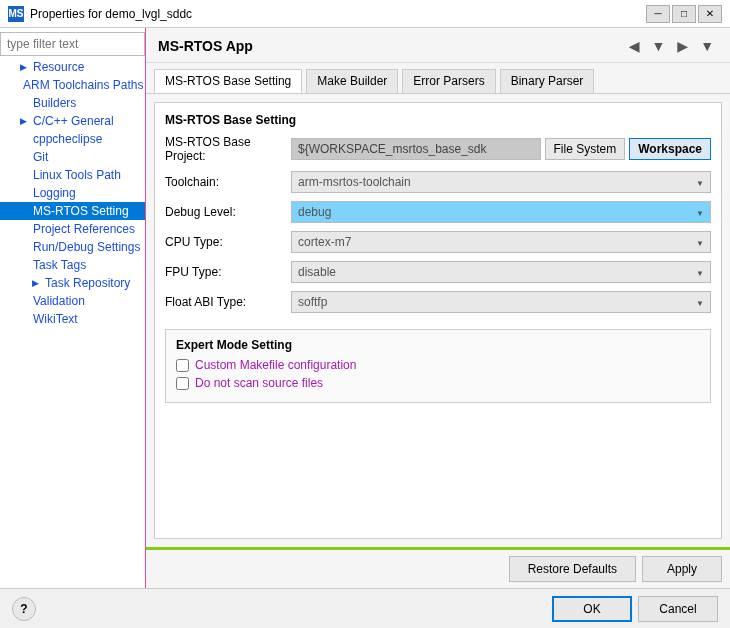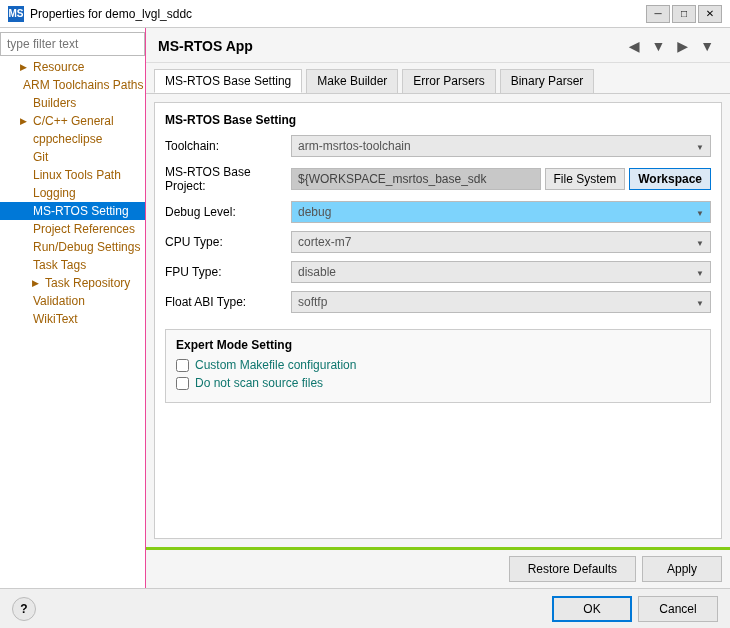--- a/index.html
+++ b/index.html
@@ -81,21 +81,21 @@
       outline: none;
       margin-bottom: 2px;
     }
 
     .tree-item {
       padding: 2px 4px 2px 8px;
       cursor: pointer;
       display: flex;
       align-items: center;
       gap: 3px;
-      color: #a16207;
+      color: #1d4ed8;
       white-space: nowrap;
     }
     .tree-item.selected {
       background: #0078d7;
       color: #fff;
     }
     .tree-item.indent1 { padding-left: 20px; }
     .tree-item.indent2 { padding-left: 32px; }
     .arrow {
       font-size: 9px;
@@ -260,21 +260,21 @@
       align-items: center;
       gap: 6px;
       margin-bottom: 4px;
     }
     .checkbox-row input[type="checkbox"] {
       width: 13px;
       height: 13px;
     }
     .checkbox-label {
       font-size: 12px;
-      color: #0f766e;
+      color: #a21caf;
     }
 
     
     .bottom-bar {
       background: #f5f5f5;
       border-top: 3px solid #84cc16;
       padding: 6px 8px;
       display: flex;
       justify-content: flex-end;
       gap: 6px;
@@ -434,35 +434,35 @@
         <div class="tab active">MS-RTOS Base Setting</div>
         <div class="tab">Make Builder</div>
         <div class="tab">Error Parsers</div>
         <div class="tab">Binary Parser</div>
       </div>
 
     <div class="form-content">
       <div class="form-section-title">MS-RTOS Base Setting</div>
 
       <div class="form-row">
+        <span class="form-label">MS-RTOS Base Project:</span>
+        <div class="form-control">
+          <input class="text-input" style="background: rgb(200, 200, 200);" type="text" value="${WORKSPACE_msrtos_base_sdk" readonly="">
+          <button class="btn-sm">File System</button>
+          <button class="btn-sm active">Workspace</button>
+        </div>
+      </div>
+
+      <div class="form-row">
         <span class="form-label">Toolchain:</span>
         <div class="form-control">
           <div class="dropdown">
             <span>arm-msrtos-toolchain</span>
             <span class="dropdown-arrow"></span>
           </div>
-        </div>
-      </div>
-
-      <div class="form-row">
-        <span class="form-label">MS-RTOS Base Project:</span>
-        <div class="form-control">
-          <input class="text-input" style="background: rgb(200, 200, 200);" type="text" value="${WORKSPACE_msrtos_base_sdk" readonly="">
-          <button class="btn-sm">File System</button>
-          <button class="btn-sm active">Workspace</button>
         </div>
       </div>
 
       <div class="form-row">
         <span class="form-label">Debug Level:</span>
         <div class="form-control">
           <div class="dropdown" style="background:#7dd3fc;">
             <span>debug</span>
             <span class="dropdown-arrow"></span>
           </div>

